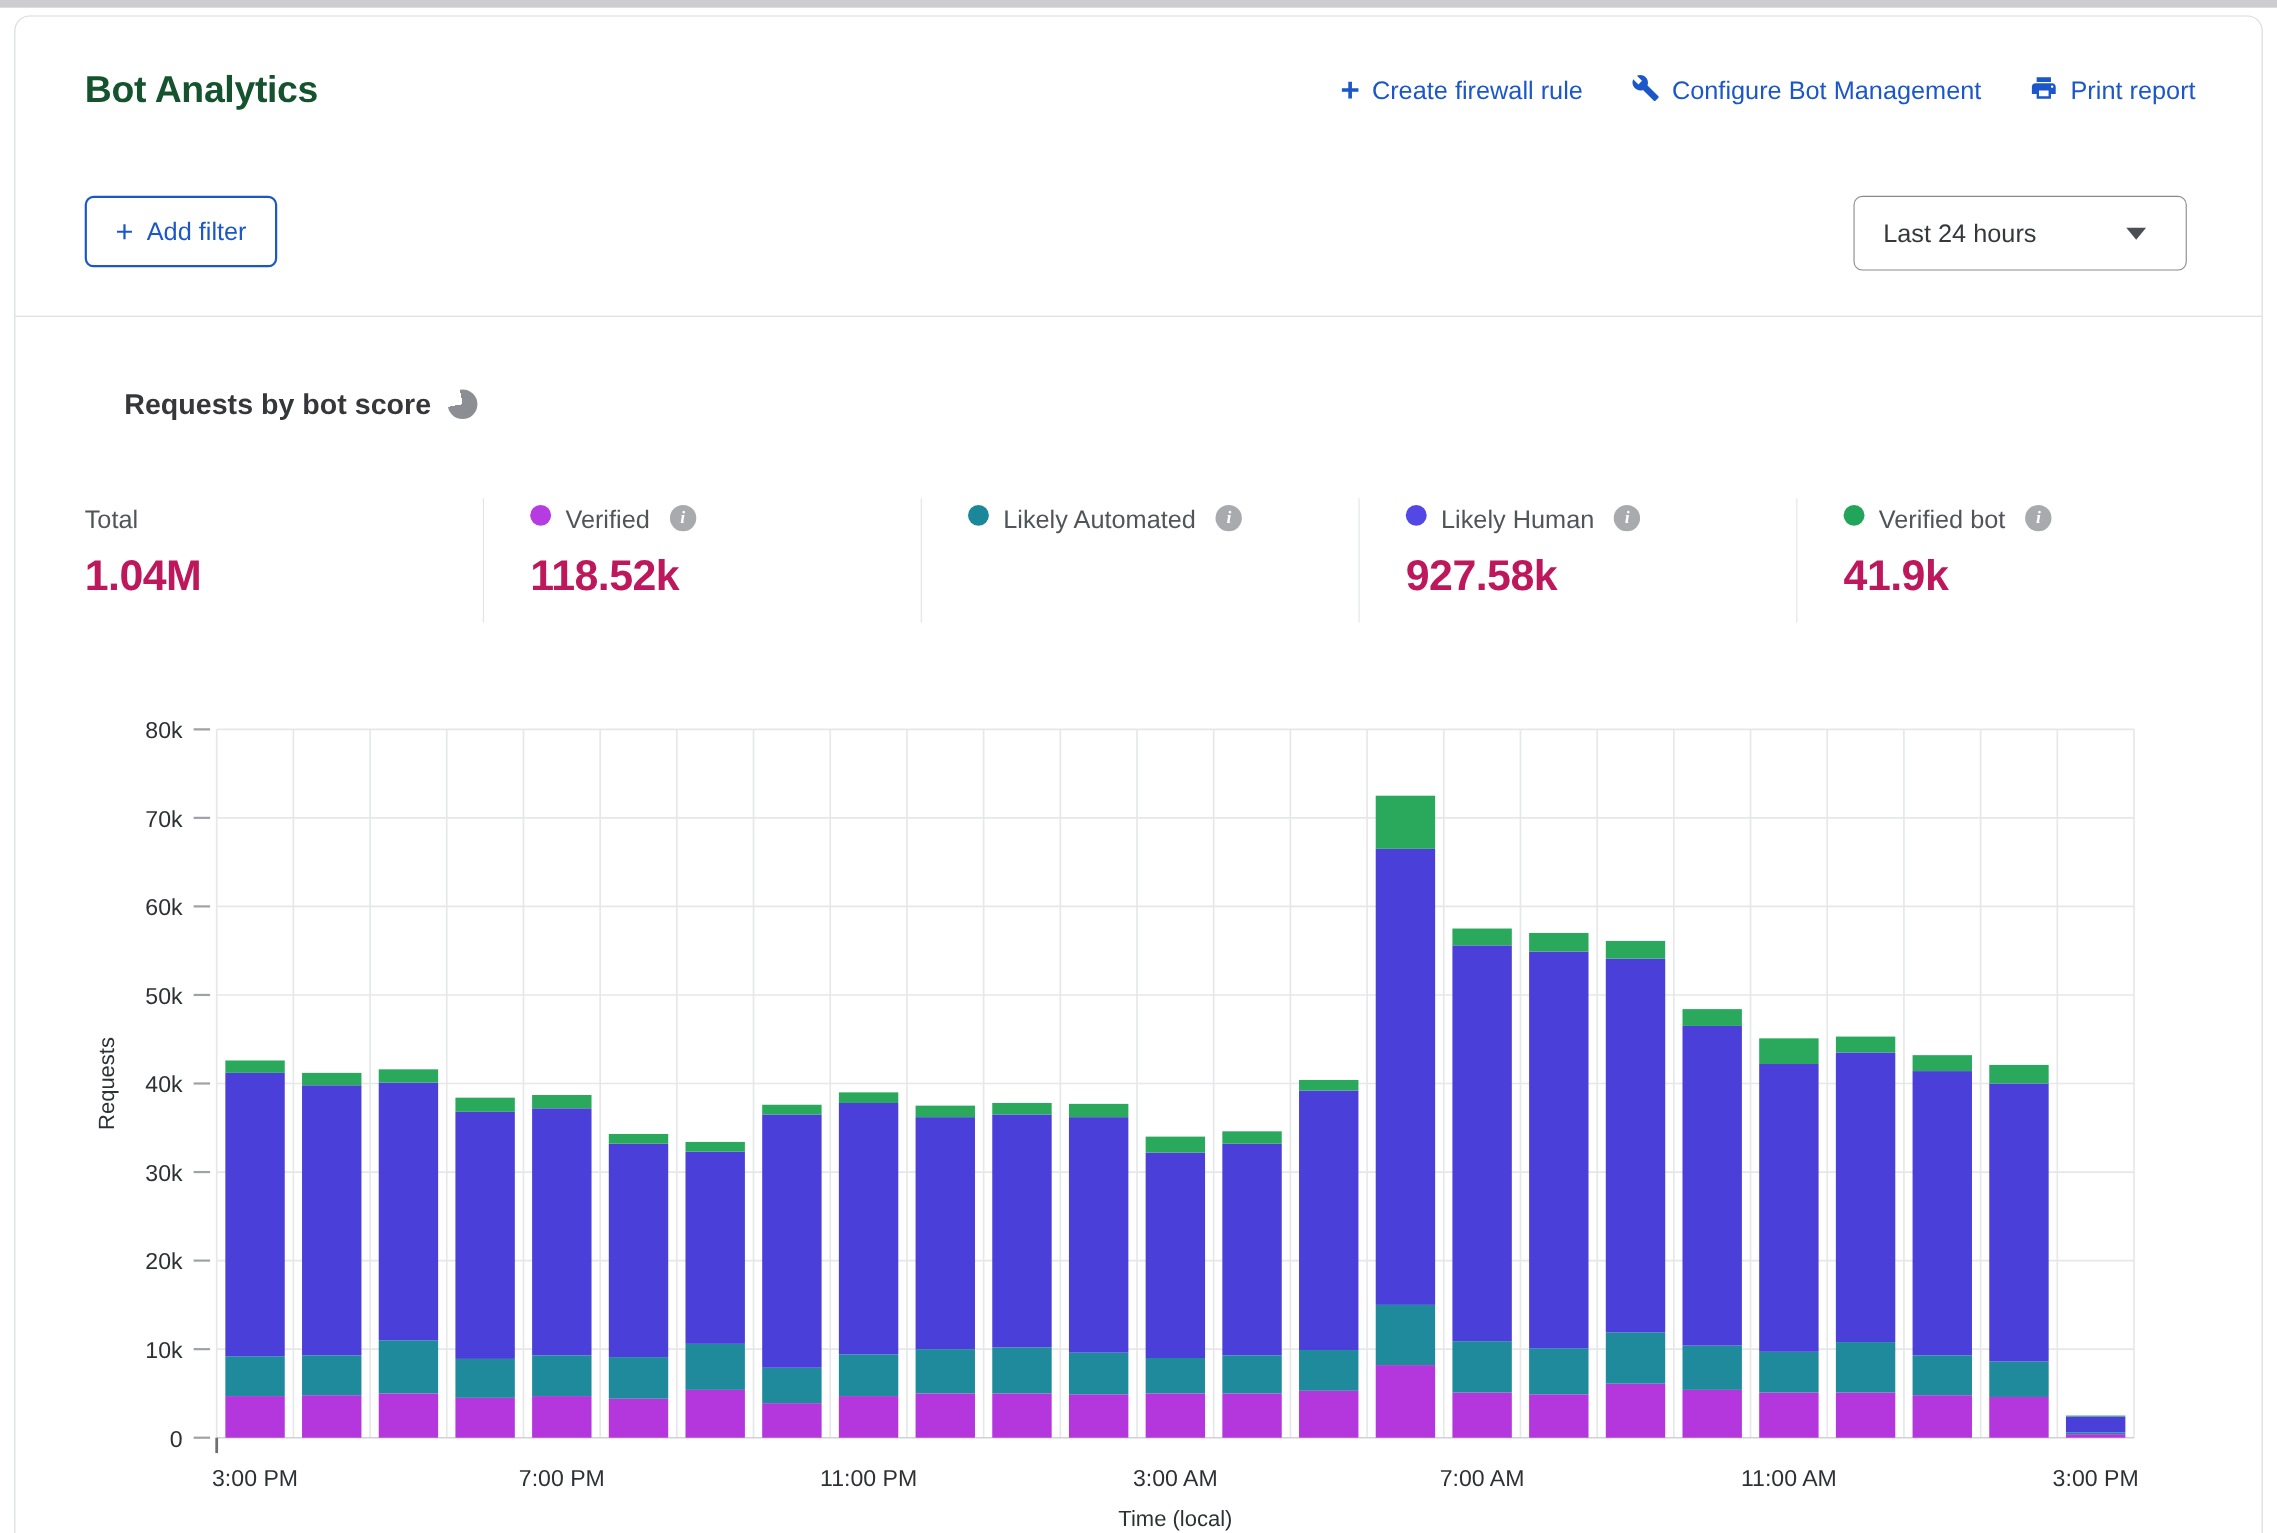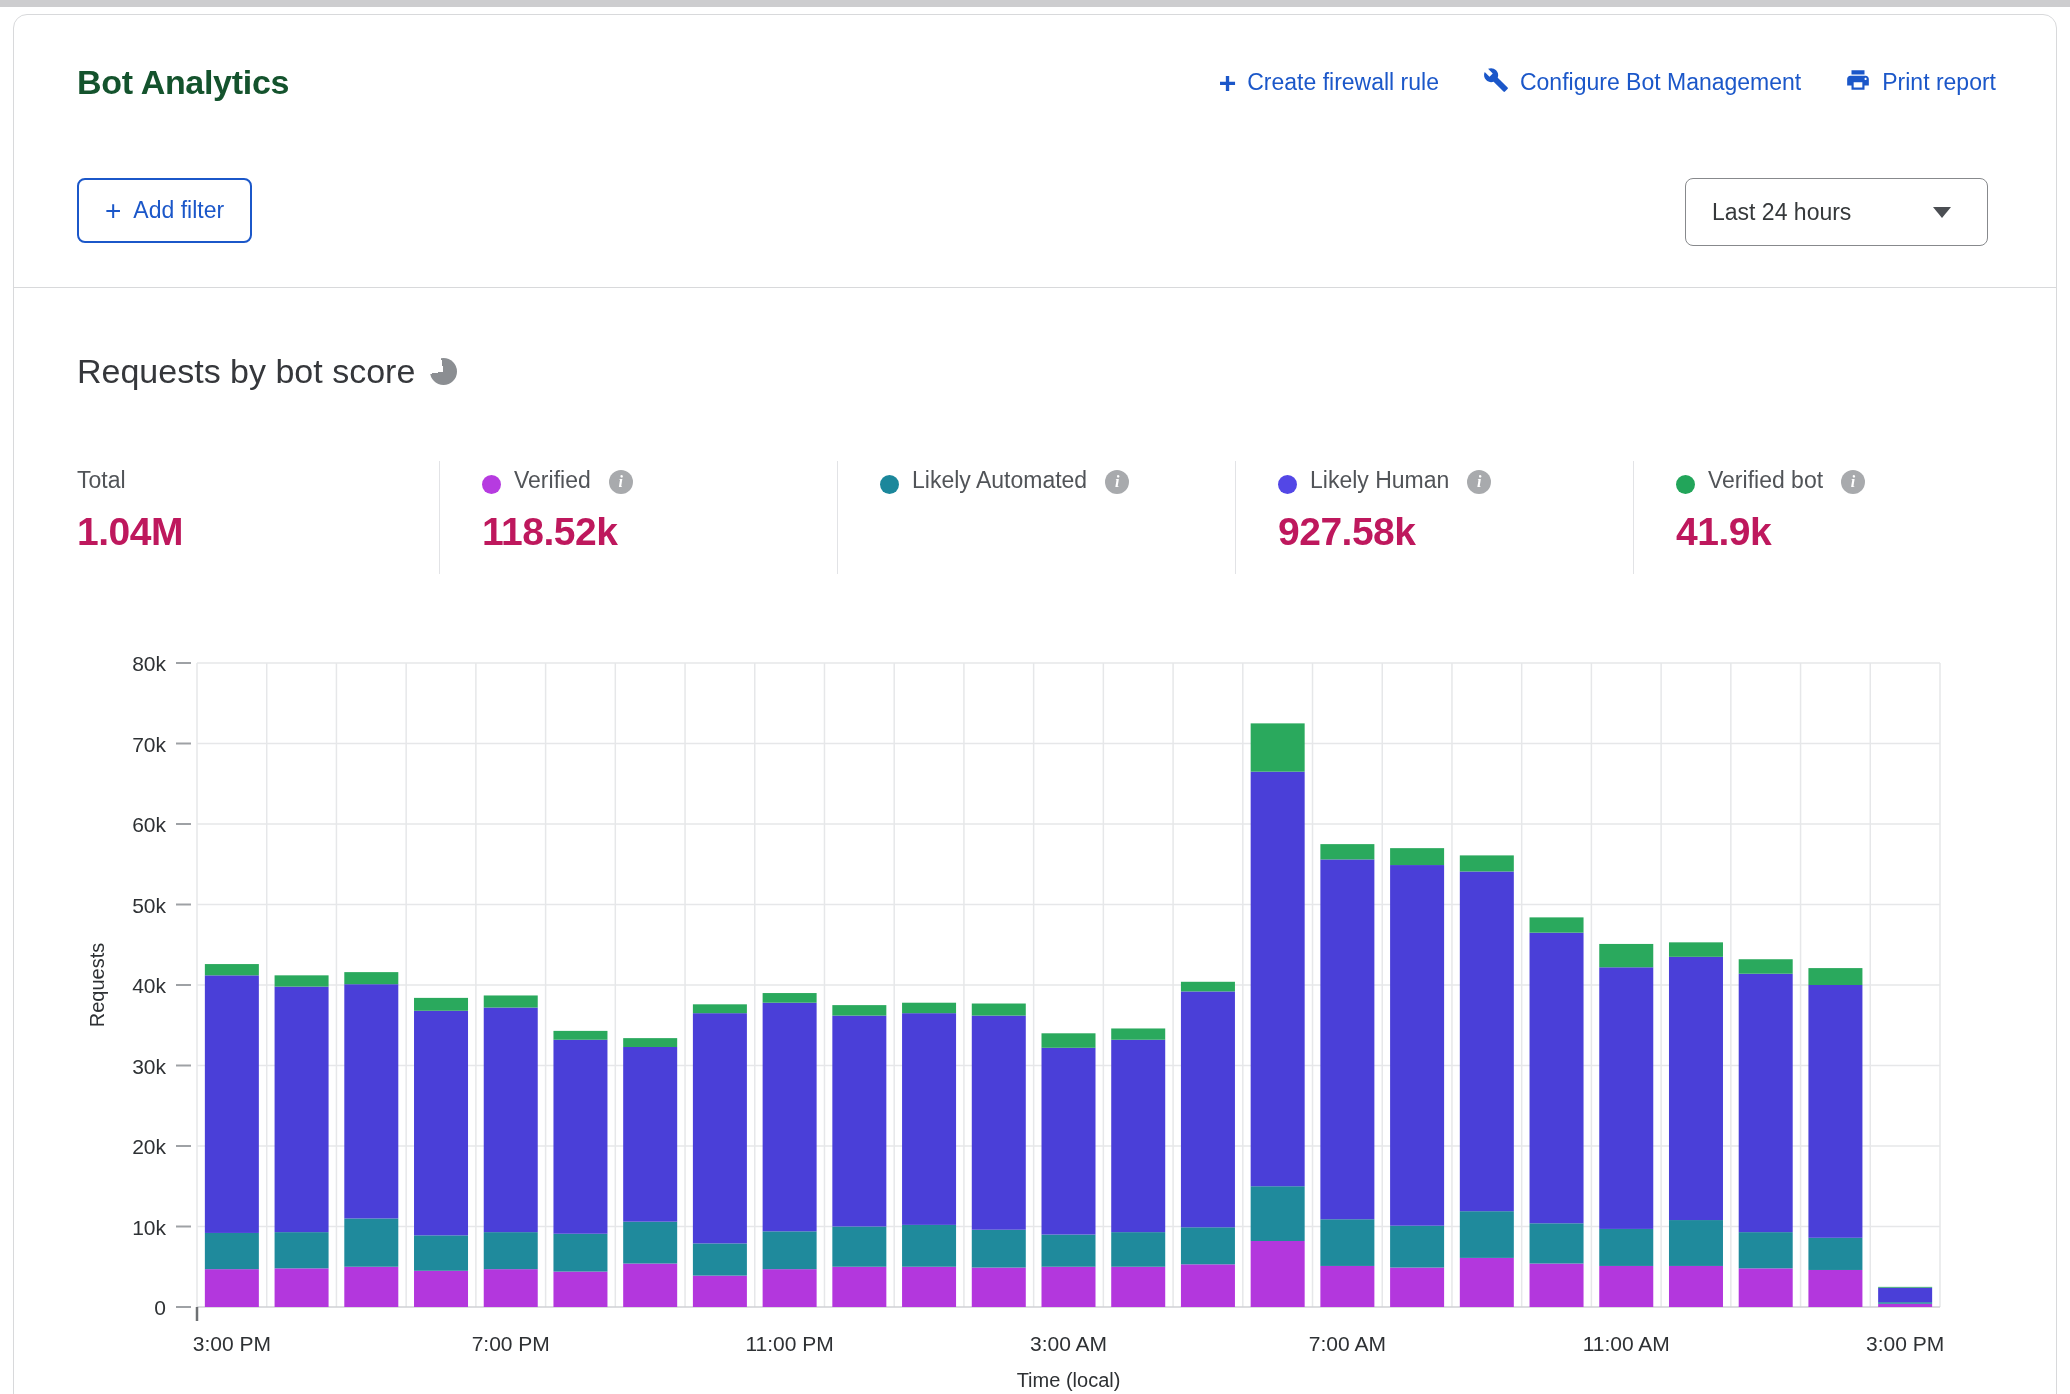--- a/index.html
+++ b/index.html
@@ -30,28 +30,28 @@
   .time-select { display:flex; align-items:center; justify-content:space-between;
     width:303px; height:68px; padding:0 36px 0 26px; border:1.5px solid #87898c;
     border-radius:8px; background:#fff; color:#36393b; font-size:23px; cursor:pointer; }
   .caret-down { width:0; height:0; border-left:9px solid transparent;
     border-right:9px solid transparent; border-top:11px solid #4b4e53; }
 
   .header-divider { border-bottom:1.5px solid #d8d9db; }
 
   
   .section-title-row { display:flex; align-items:center; gap:15px; margin:64px 0 0 63px; }
-  .section-title { font-size:34px; font-weight:400; color:#35373b; }
+  .section-title { font-size:26px; font-weight:700; color:#35373b;margin-left:36px; }
   .pie-icon { width:27px; height:27px; border-radius:50%;
     background:conic-gradient(from -100deg, rgba(0,0,0,0) 0deg 90deg, #8b8e92 90deg 360deg); }
 
   .stats-row { display:flex; margin:70px 0 0 63px; }
   .stat { width:398px; padding:6px 0 20px 42px; border-left:1.5px solid #e2e3e6; }
   .stat:first-child { border-left:none; padding-left:0; width:362px; }
-  .stat-label-row { display:flex; align-items:flex-end; gap:13px; }
+  .stat-label-row { display:flex; align-items:flex-start; gap:13px; }
   .dot { width:19px; height:19px; border-radius:50%; flex:0 0 auto; }
   .stat-label { font-size:23px; color:#515458; }
   .info-icon { width:24px; height:24px; border-radius:50%; background:#a8aaad; color:#fff;
     font-family:"Liberation Serif", serif; font-size:16px; font-weight:700; font-style:italic;
     display:flex; align-items:center; justify-content:center; margin-left:5px; cursor:pointer; }
   .stat-value { font-size:39px; font-weight:700; color:#be185d; margin-top:16px;
     letter-spacing:-0.5px; }
 
   
   .chart-wrap { position:absolute; left:0; top:620px; width:2070px; height:774px; }

